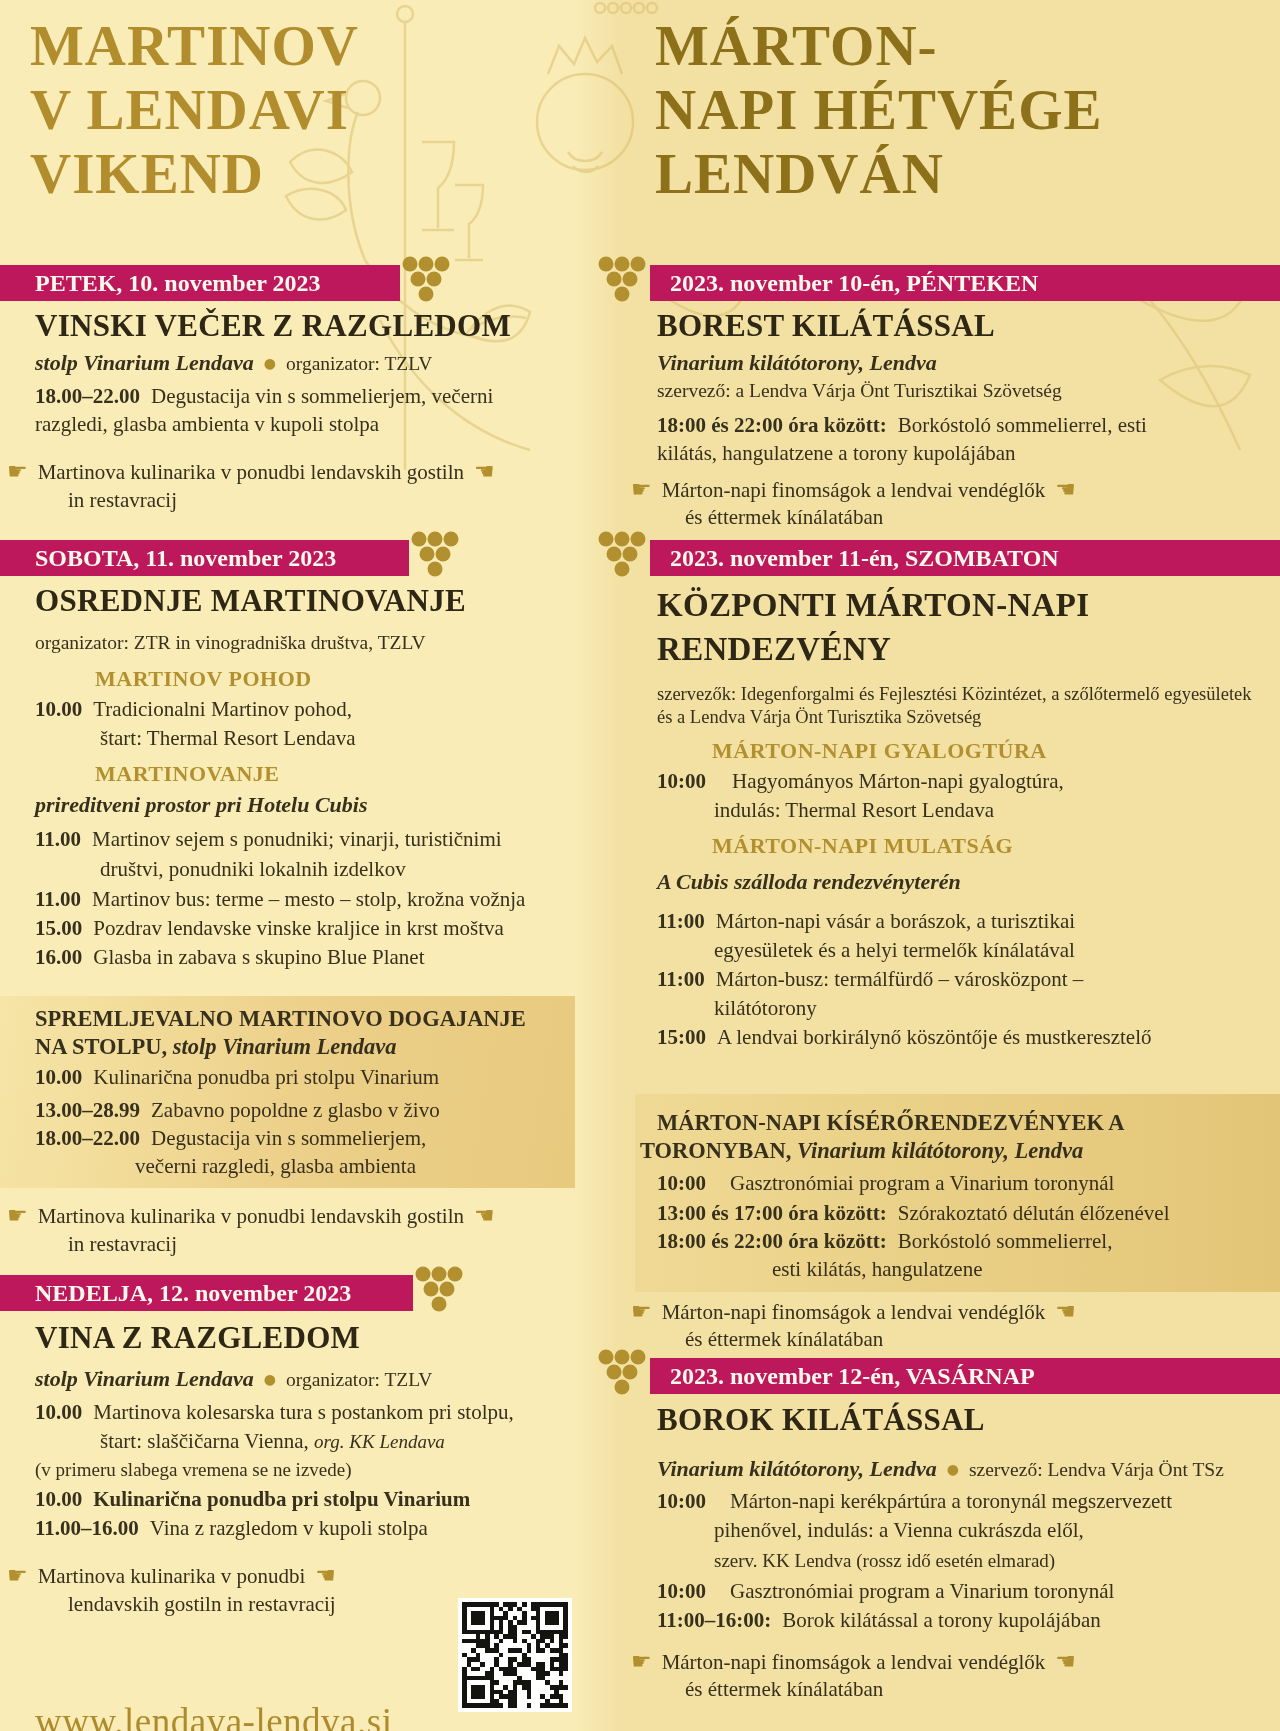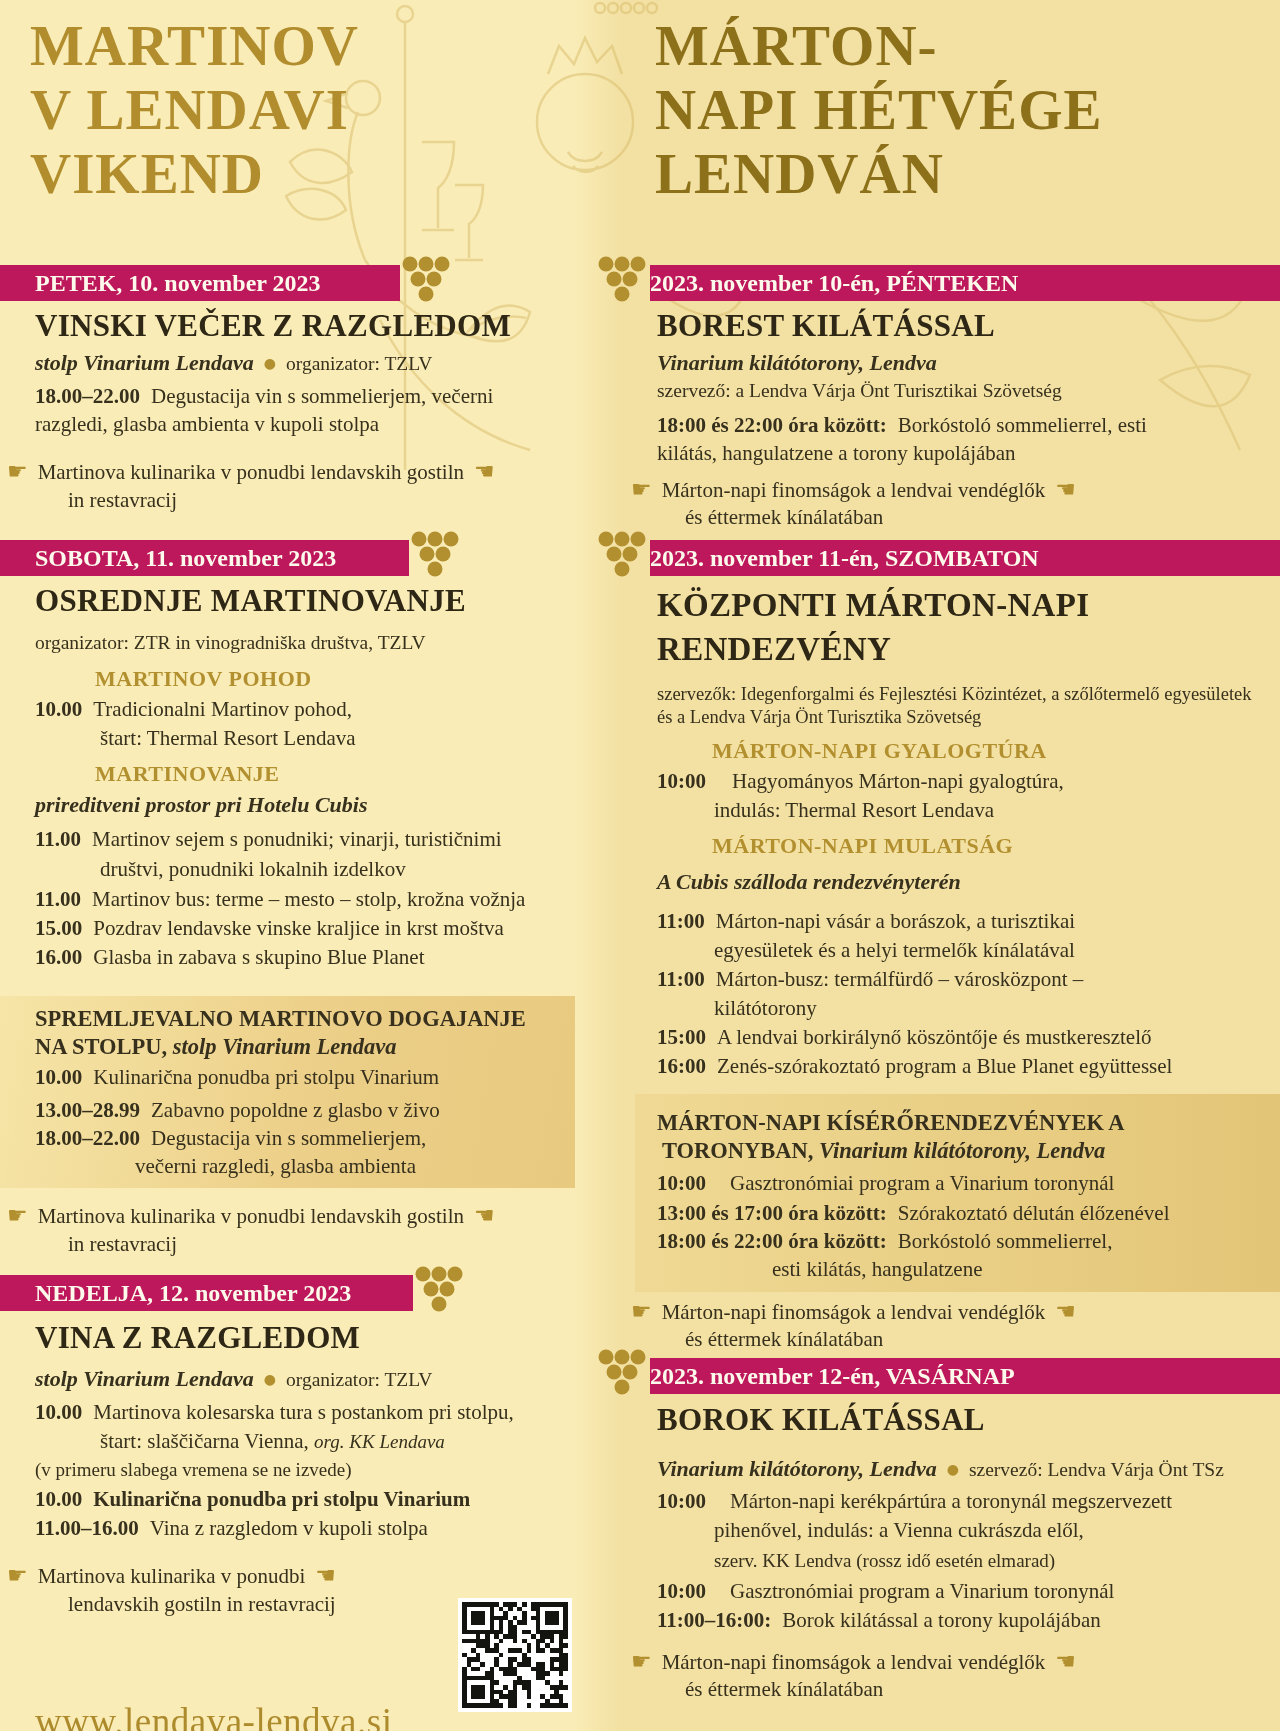--- a/index.html
+++ b/index.html
@@ -18,21 +18,21 @@
   .L .line{padding-left:35px;}
   .R .line{padding-left:82px;}
   
   .title{font-size:57px;line-height:64px;font-weight:bold;letter-spacing:1px;}
   .L .title{color:#b18d2e;padding-left:30px;}
   .R .title{color:#8d701a;padding-left:80px;}
   
   .bar{position:absolute;height:36px;background:#be185d;color:#fdfaec;
        font-weight:bold;font-size:24px;line-height:36px;white-space:nowrap;}
   .L .bar{left:0;padding-left:35px;}
-  .R .bar{left:75px;right:0;padding-left:0;}
+  .R .bar{left:75px;right:0;padding-left:20px;}
   .grape{position:absolute;top:-10px;width:54px;height:50px;}
   .L .grape{right:-52px;}
   .R .grape{left:-56px;}
   
   .h{font-weight:bold;font-size:31px;line-height:36px;color:#2e2715;letter-spacing:.3px;white-space:nowrap;}
   .R .h2line{font-size:33px;line-height:44px;}
   .loc{font-weight:bold;font-style:italic;font-size:22px;}
   .orgit{font-size:19.5px;}
   .smallit{font-style:italic;font-size:19px;}
   .dot{color:#b3902f;font-size:14px;margin:0 10px;vertical-align:2px;font-family:"DejaVu Sans",sans-serif;}
@@ -822,27 +822,24 @@
       <span class="t">11:00</span><span>Márton-napi vásár a borászok, a turisztikai</span>
     </div>
     <div class="line" style="top:937px;padding-left:139px">egyesületek és a helyi termelők kínálatával</div>
     <div class="line" style="top:966px">
       <span class="t">11:00</span><span>Márton-busz: termálfürdő – városközpont –</span>
     </div>
     <div class="line" style="top:995px;padding-left:139px">kilátótorony</div>
     <div class="line" style="top:1024px">
       <span class="t">15:00</span><span>A lendvai borkirálynő köszöntője és mustkeresztelő</span>
     </div>
-    <div class="line" style="top:1053px">
-      <span class="t">16:00</span><span>Zenés-szórakoztató program a Blue Planet együttessel</span>
-    </div>
 
     <div class="boxR" style="top:1094px;height:198px">
       <div class="line boxtitle" style="top:16px;padding-left:22px">MÁRTON-NAPI KÍSÉRŐRENDEZVÉNYEK A</div>
-      <div class="line boxtitle" style="top:44px;padding-left:27px">
+      <div class="line boxtitle" style="top:44px;padding-left:5px">
         <span>TORONYBAN,</span> <span style="font-style:italic">Vinarium kilátótorony, Lendva</span>
       </div>
       <div class="line" style="top:76px;padding-left:22px">
         <span class="t" style="margin-right:24px">10:00</span><span>Gasztronómiai program a Vinarium toronynál</span>
       </div>
       <div class="line" style="top:106px;padding-left:22px">
         <span class="t">13:00 és 17:00 óra között:</span><span>Szórakoztató délután élőzenével</span>
       </div>
       <div class="line" style="top:134px;padding-left:22px">
         <span class="t">18:00 és 22:00 óra között:</span><span>Borkóstoló sommelierrel,</span>

